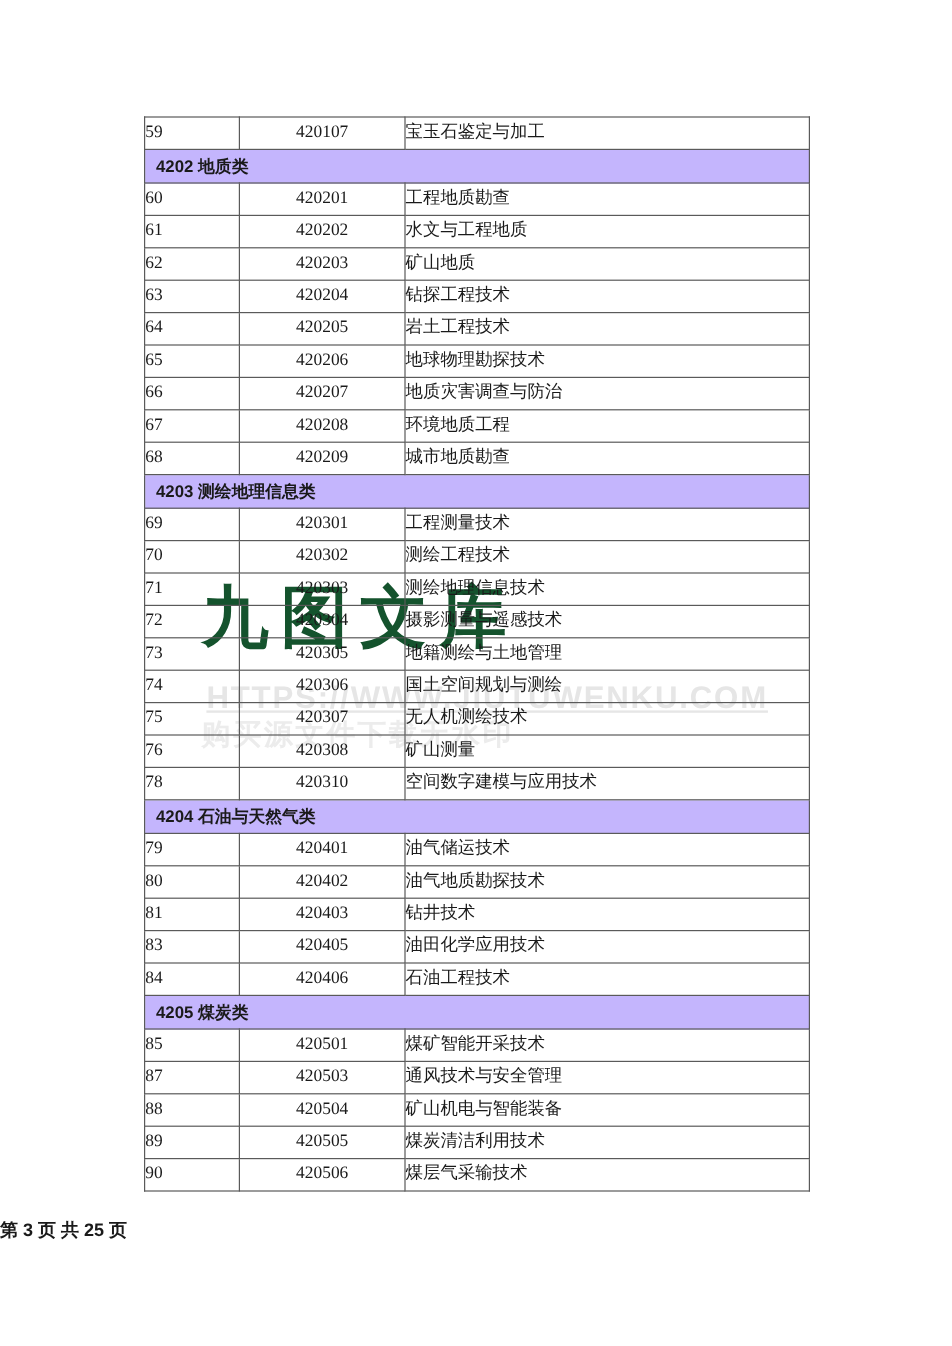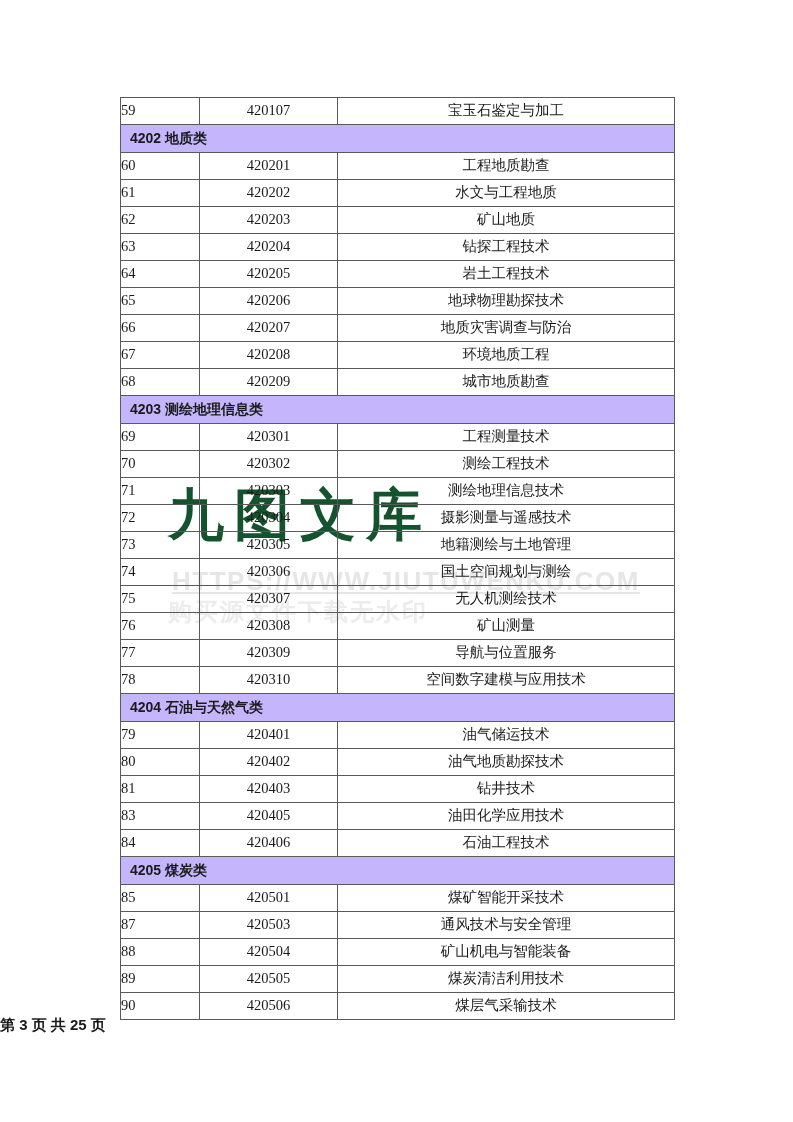--- a/index.html
+++ b/index.html
@@ -97,21 +97,21 @@
   td.c-no {
     width: 78px;
     text-align: left;
   }
   td.c-code {
     width: 137px;
     text-align: center;
   }
   td.c-name {
     width: 336px;
-    text-align: center;
+    text-align: left;
     padding-left: 9px;
   }
   tr.section-row td {
     background: #c4b5fd;
     font-family: "Liberation Sans", "DejaVu Sans", sans-serif;
     font-weight: bold;
     font-size: 14px;
     text-align: left;
     padding-left: 9px;
     height: 26px;
@@ -235,25 +235,20 @@
             <td class="c-no">75</td>
             <td class="c-code">420307</td>
             <td class="c-name">无人机测绘技术</td>
           </tr>
           <tr>
             <td class="c-no">76</td>
             <td class="c-code">420308</td>
             <td class="c-name">矿山测量</td>
           </tr>
           <tr>
-            <td class="c-no">77</td>
-            <td class="c-code">420309</td>
-            <td class="c-name">导航与位置服务</td>
-          </tr>
-          <tr>
             <td class="c-no">78</td>
             <td class="c-code">420310</td>
             <td class="c-name">空间数字建模与应用技术</td>
           </tr>
           <tr class="section-row">
             <td colspan="3">4204 石油与天然气类</td>
           </tr>
           <tr>
             <td class="c-no">79</td>
             <td class="c-code">420401</td>

